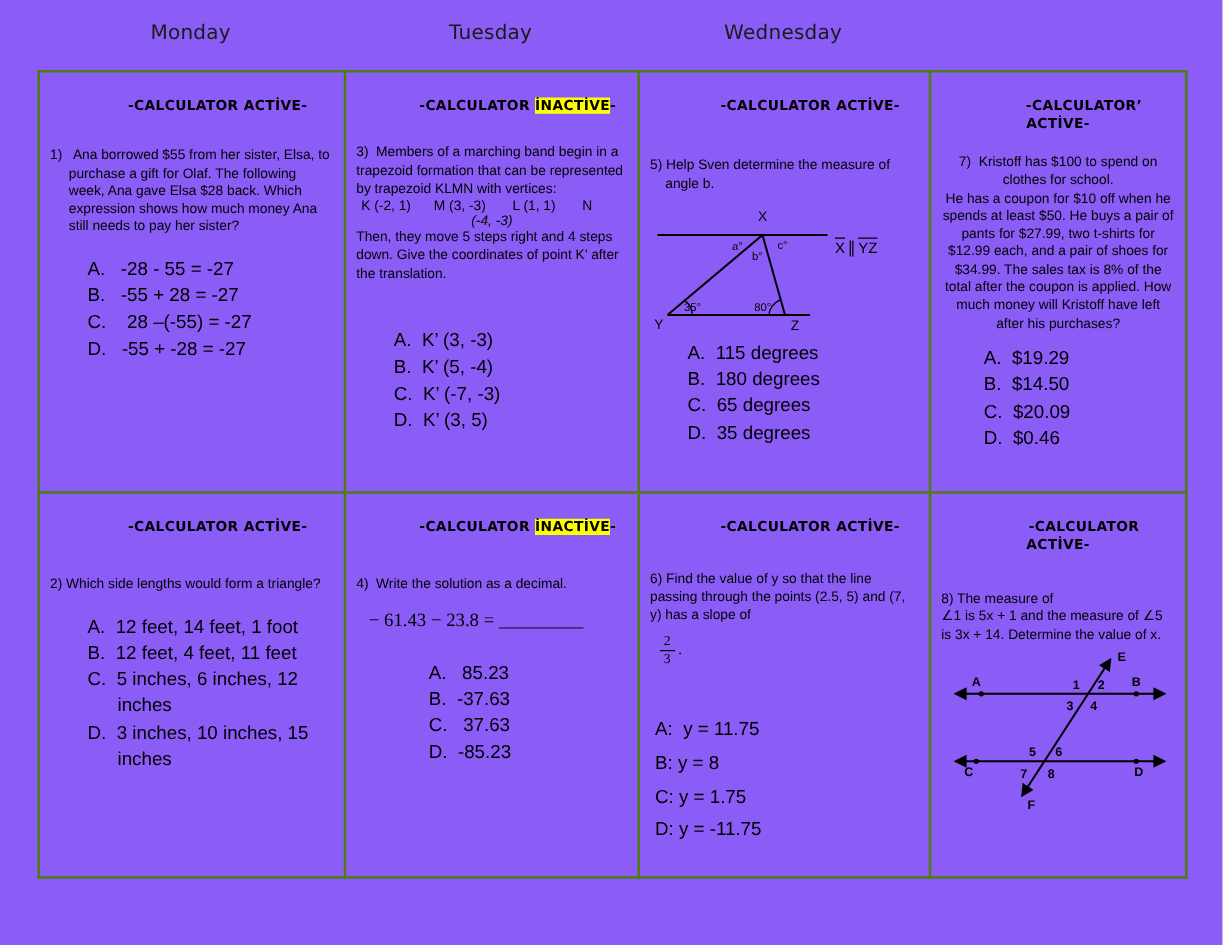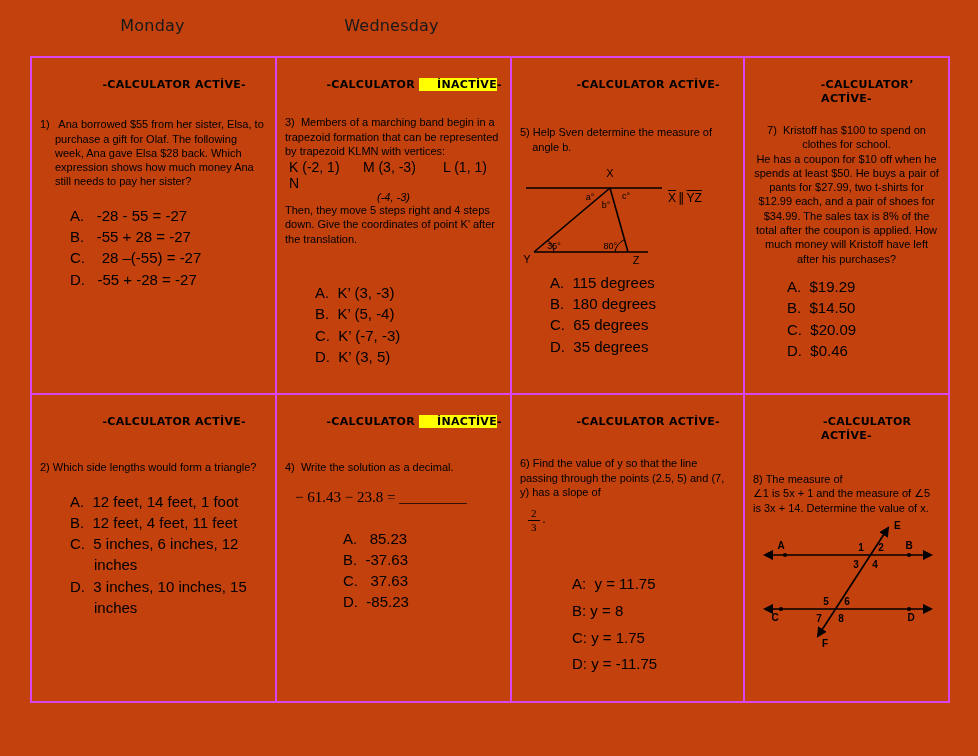--- a/index.html
+++ b/index.html
@@ -1,53 +1,53 @@
 <!DOCTYPE html>
 <html><head>
 <meta charset="utf-8">
 <style>
   html,body { margin:0; padding:0; background:#fff; }
   .page {
-    position:relative; width:978px; height:756px; background:#c2410c;
+    position:relative; width:978px; height:756px; background:#8b5cf6;
     font-family:"Liberation Sans", sans-serif; color:#000; overflow:hidden;
   }
   
   .days { position:absolute; top:16px; left:30px; width:918px; display:flex; }
   .day {
     text-align:center; font-family:"DejaVu Sans", sans-serif;
     font-size:16px; color:#1a1a1a; letter-spacing:0.2px;
   }
   .day.w1{width:245px}.day.w2{width:235px}.day.w3{width:233px}.day.w4{width:205px}
 
   
   table.sheet {
     position:absolute; top:56px; left:30px; width:918px;
     border-collapse:collapse; table-layout:fixed;
   }
   col.c1{width:245px} col.c2{width:235px} col.c3{width:233px} col.c4{width:205px}
-  td.cell { border:2px solid #d946ef; vertical-align:top; padding:4px 8px 6px; }
+  td.cell { border:2px solid #4d7c0f; vertical-align:top; padding:4px 8px 6px; }
   tr.r1 td{ height:325px; } tr.r2 td{ height:296px; }
 
   .calc-header {
     text-align:center; font-family:"DejaVu Sans", sans-serif; font-weight:bold;
     font-size:11px; letter-spacing:0.3px; margin-top:2px; white-space:pre-wrap; line-height:1.25;
   }
-  .hl { background:#ffff00;padding-left:18px; }
+  .hl { background:#ffff00; }
 
   .q { font-size:11px; line-height:1.3; margin:10px 0 0; white-space:pre-wrap; }
   .q.tight { margin-top:6px;text-align:center; }
   .hang { padding-left:15px; text-indent:-15px;margin-top:12px; }
 
-  .vertline1 { font-size:14px; margin:1px 0 0 4px; white-space:pre-wrap; }
+  .vertline1 { font-size:11px; margin:1px 0 0 4px; white-space:pre-wrap; }
   .vertline2 { font-size:11px; text-align:center; margin:0;font-style:italic; }
 
   .choices { margin-top:12px; font-size:15px; line-height:1.42; }
   .choice { white-space:pre-wrap; padding-left:24px; text-indent:-24px; }
   .ind30 { padding-left:30px; } .ind34 { padding-left:34px; } .ind58 { padding-left:58px; }
-  .ind4  { padding-left:4px;margin-left:48px; }  .wide  { line-height:1.78; }
+  .ind4  { padding-left:4px; }  .wide  { line-height:1.78; }
 
   .equation {
     font-family:"Liberation Serif", serif; font-size:15px;
     margin:14px 0 0 10px; white-space:pre-wrap;
   }
 
   .frac-line { margin:8px 0 0 8px; font-family:"Liberation Serif", serif; font-size:12px; }
   .frac { display:inline-block; text-align:center; vertical-align:middle; }
   .frac .num { display:block; border-bottom:1px solid #000; padding:0 3px; font-size:11px; line-height:1.15; }
   .frac .den { display:block; padding:0 3px; font-size:11px; line-height:1.15; }
@@ -59,20 +59,21 @@
 
   .diag2 { text-align:center; margin-top:2px; }
 </style>
 </head>
 <body>
 
 <div class="page">
 
   <div class="days">
     <div class="day w1">Monday</div>
+    <div class="day w2">Tuesday</div>
     <div class="day w3">Wednesday</div>
   </div>
 
   <table class="sheet">
     <colgroup>
         <col class="c1">
         <col class="c2">
         <col class="c3">
         <col class="c4">
       </colgroup>

